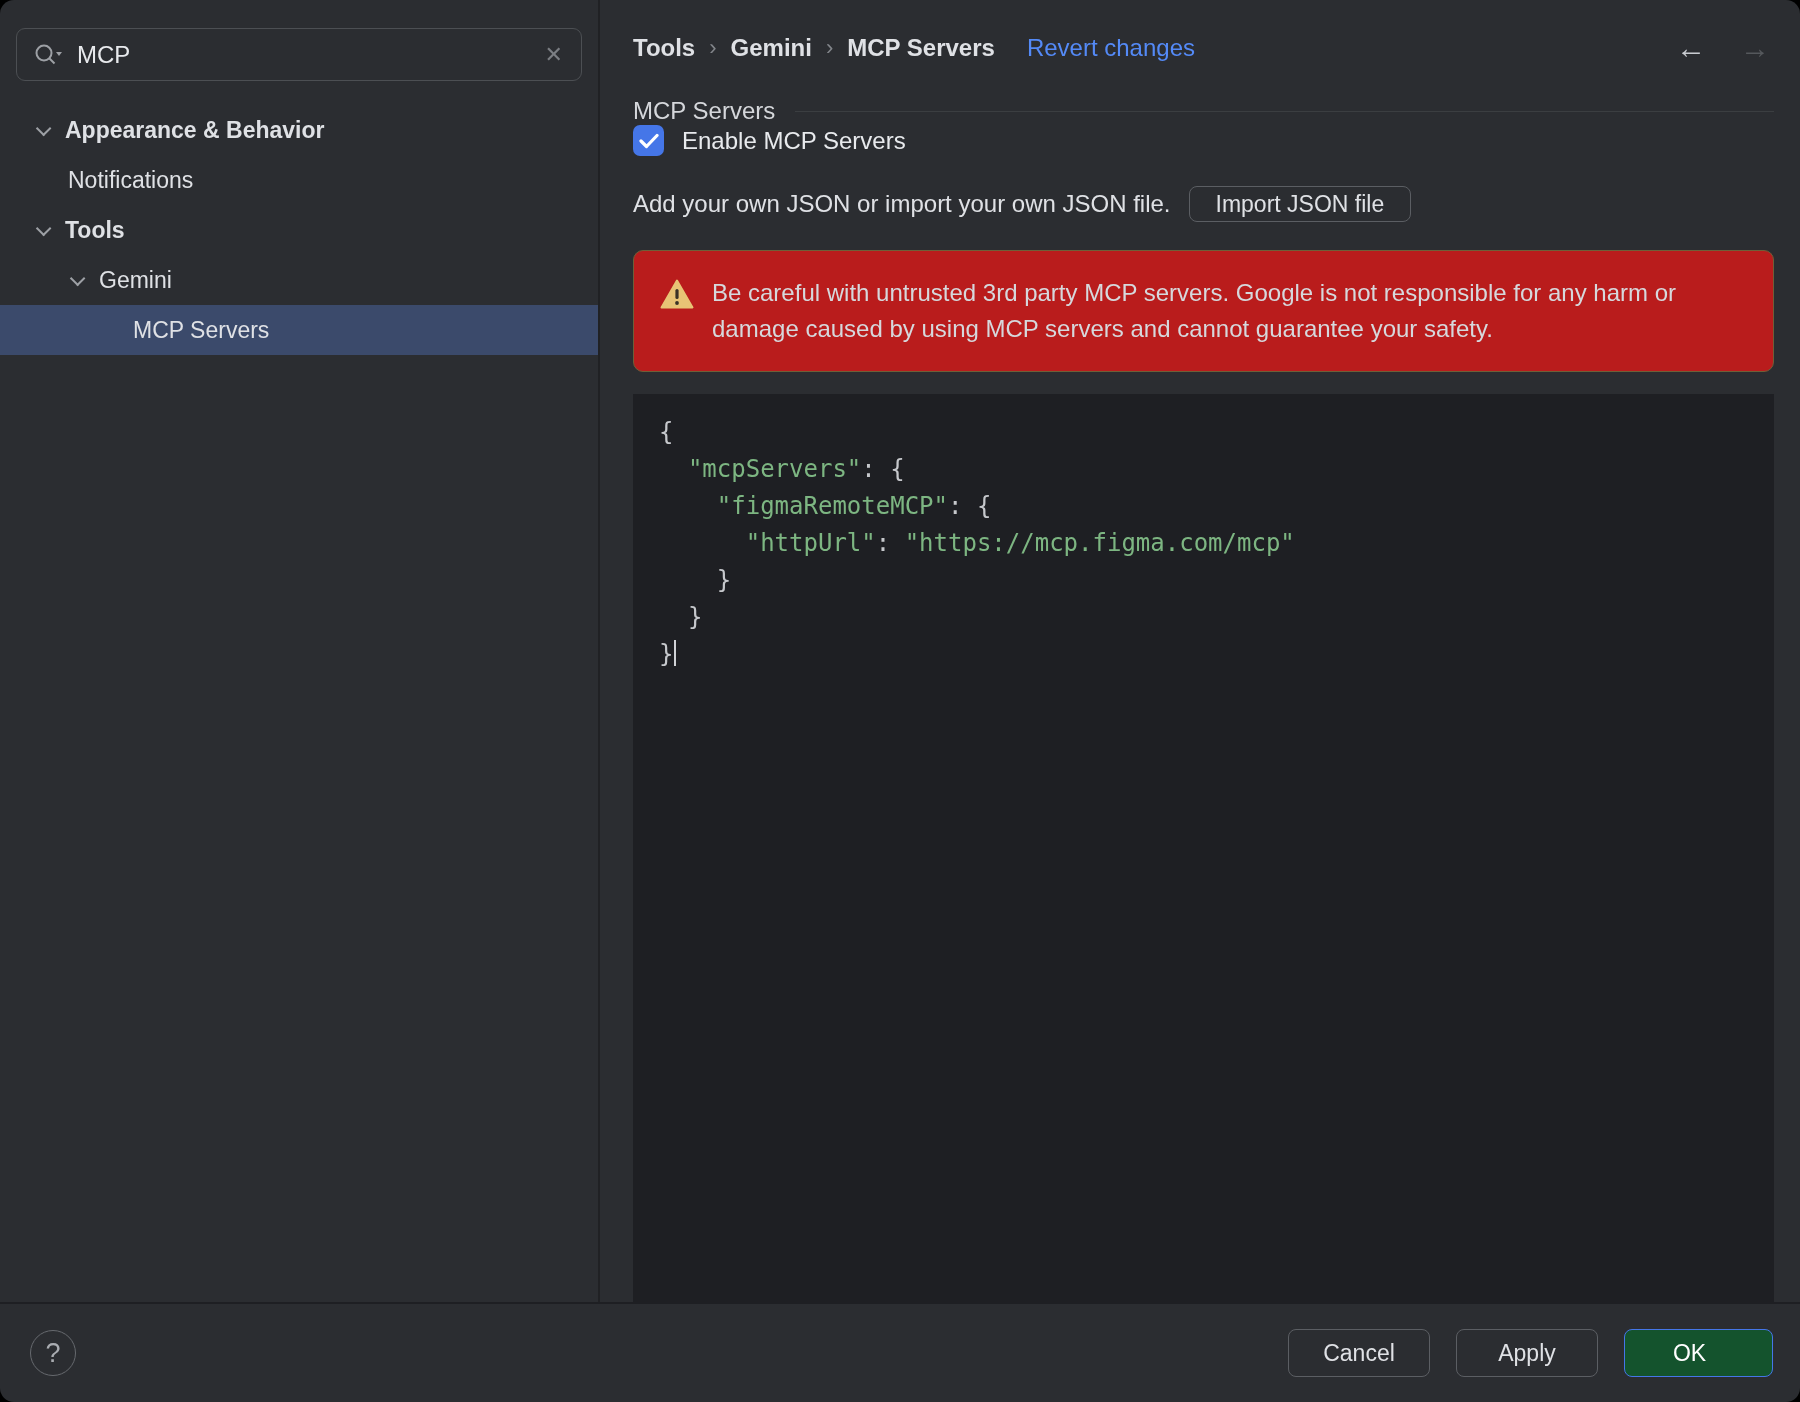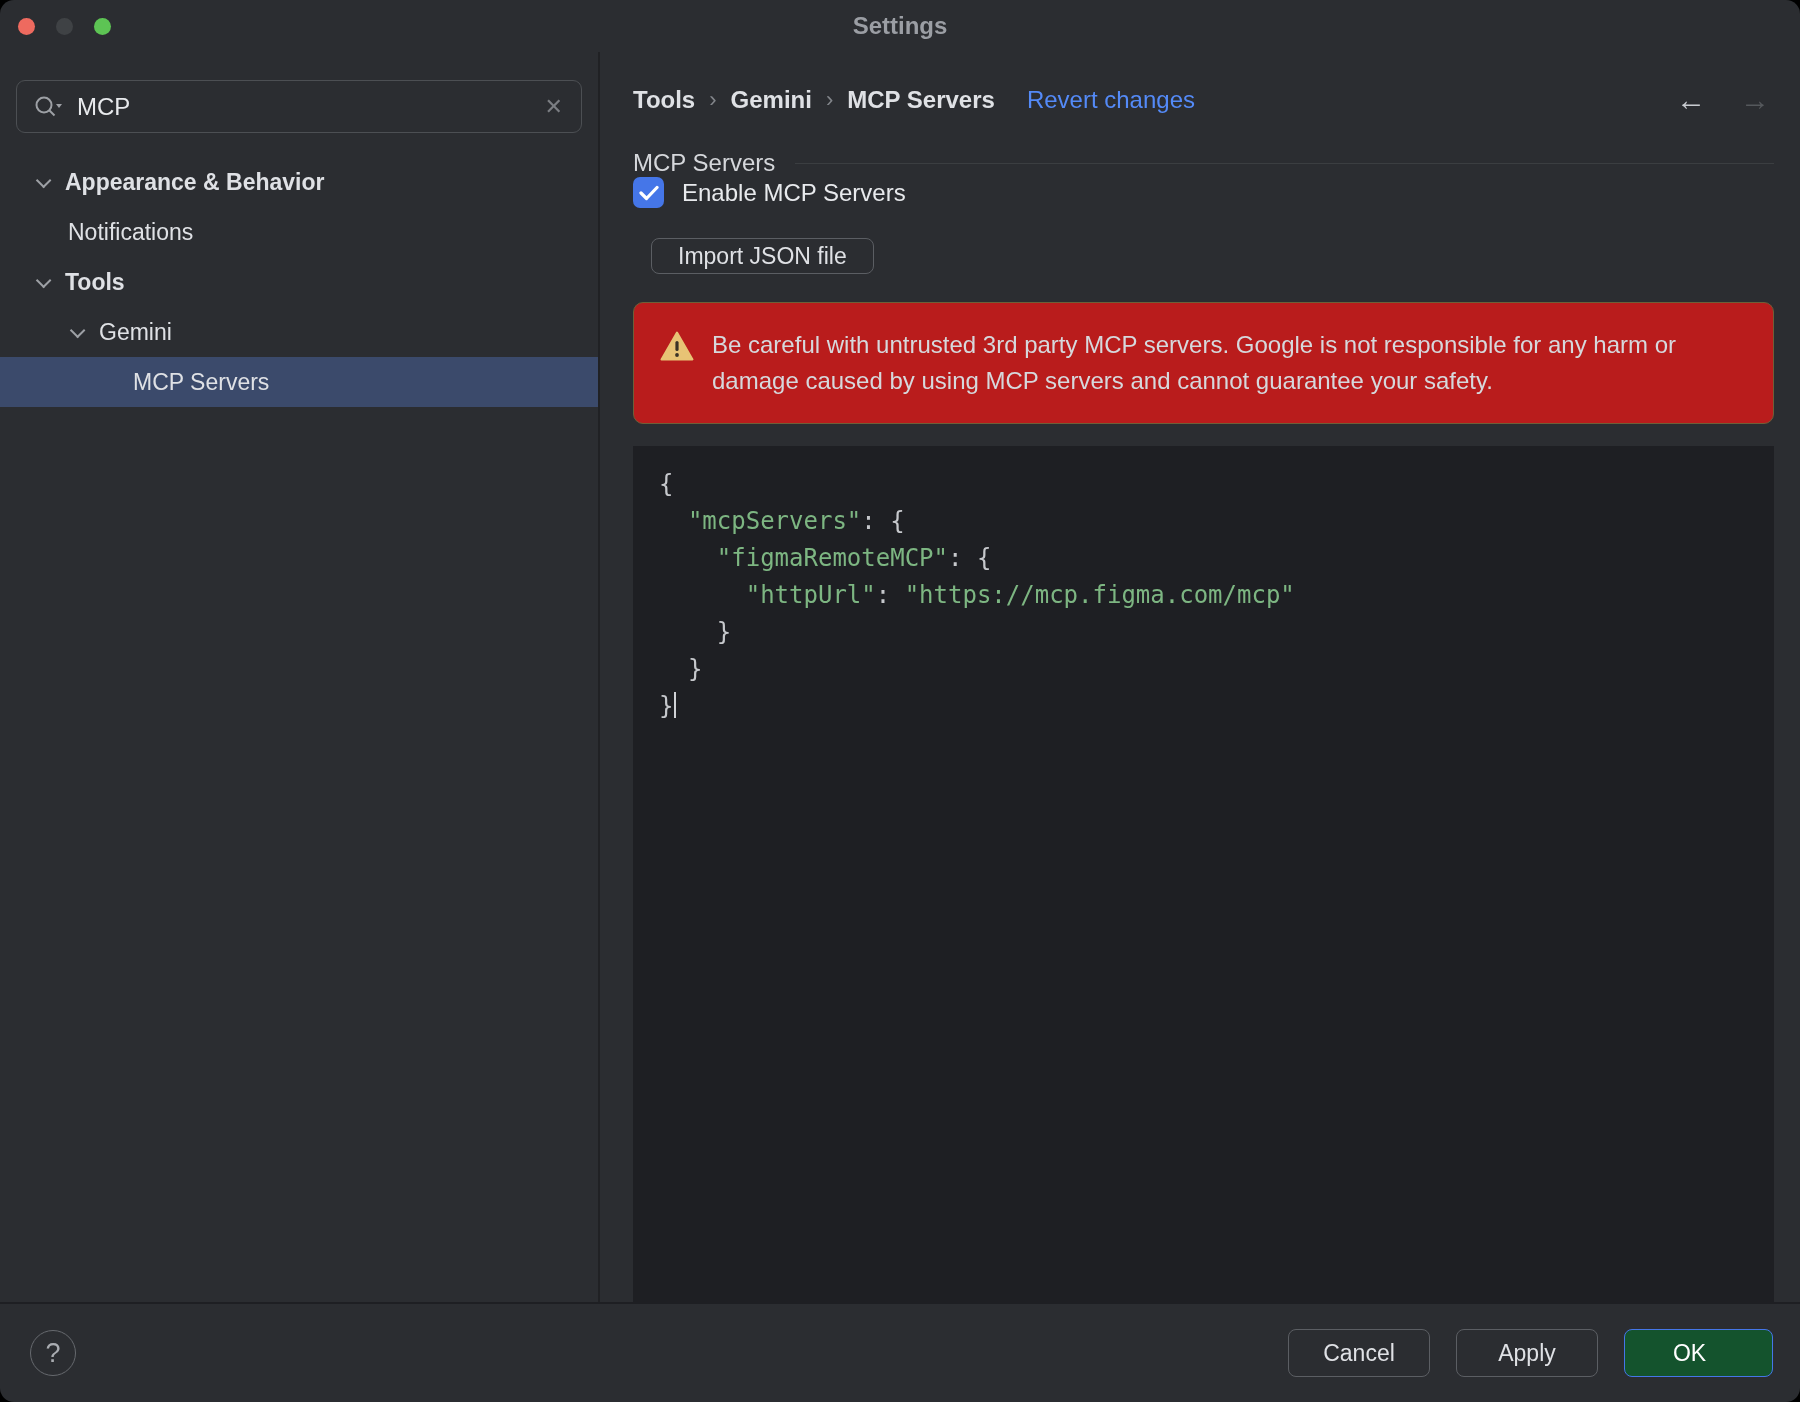--- a/index.html
+++ b/index.html
@@ -191,28 +191,20 @@
     color: #ffffff;
     min-width: 149px;
     padding-left: 8px;
   }
 </style>
 </head>
 <body>
 
 <div class="window">
 
-  <div class="titlebar">
-    <div class="traffic-lights">
-      <div class="light red"></div>
-      <div class="light gray"></div>
-      <div class="light green"></div>
-    </div>
-    <div class="window-title">Settings</div>
-  </div>
 
   <div class="main">
 
     <div class="sidebar">
       <div class="search-box">
         <span class="mag">
           <svg width="30" height="26" viewBox="0 0 30 26">
             <circle cx="11" cy="11" r="7.5" fill="none" stroke="#9da0a5" stroke-width="2"></circle>
             <line x1="16.5" y1="16.5" x2="21.5" y2="21.5" stroke="#9da0a5" stroke-width="2"></line>
             <path d="M23 10 L29 10 L26 14 Z" fill="#9da0a5"></path>
@@ -267,20 +259,21 @@
       <div class="check-row">
         <span class="checkbox">
           <svg width="20" height="16" viewBox="0 0 20 16">
             <path d="M2 8 L7.5 13.5 L18 2.5" fill="none" stroke="#ffffff" stroke-width="3.2" stroke-linecap="round" stroke-linejoin="round"></path>
           </svg>
         </span>
         <span class="check-label">Enable MCP Servers</span>
       </div>
 
       <div class="import-row">
+        <span class="import-text">Add your own JSON or import your own JSON file.</span>
         <button class="btn import-btn">Import JSON file</button>
       </div>
 
       <div class="warning-box">
         <span class="warn-icon">
           <svg width="34" height="30" viewBox="0 0 34 30">
             <path d="M17 1.5 L32.5 28.5 L1.5 28.5 Z" fill="#e8c375" stroke="#e8c375" stroke-width="2" stroke-linejoin="round"></path>
             <rect x="15.4" y="10" width="3.2" height="10" rx="1.6" fill="#3a3226"></rect>
             <circle cx="17" cy="24" r="1.9" fill="#3a3226"></circle>
           </svg>

